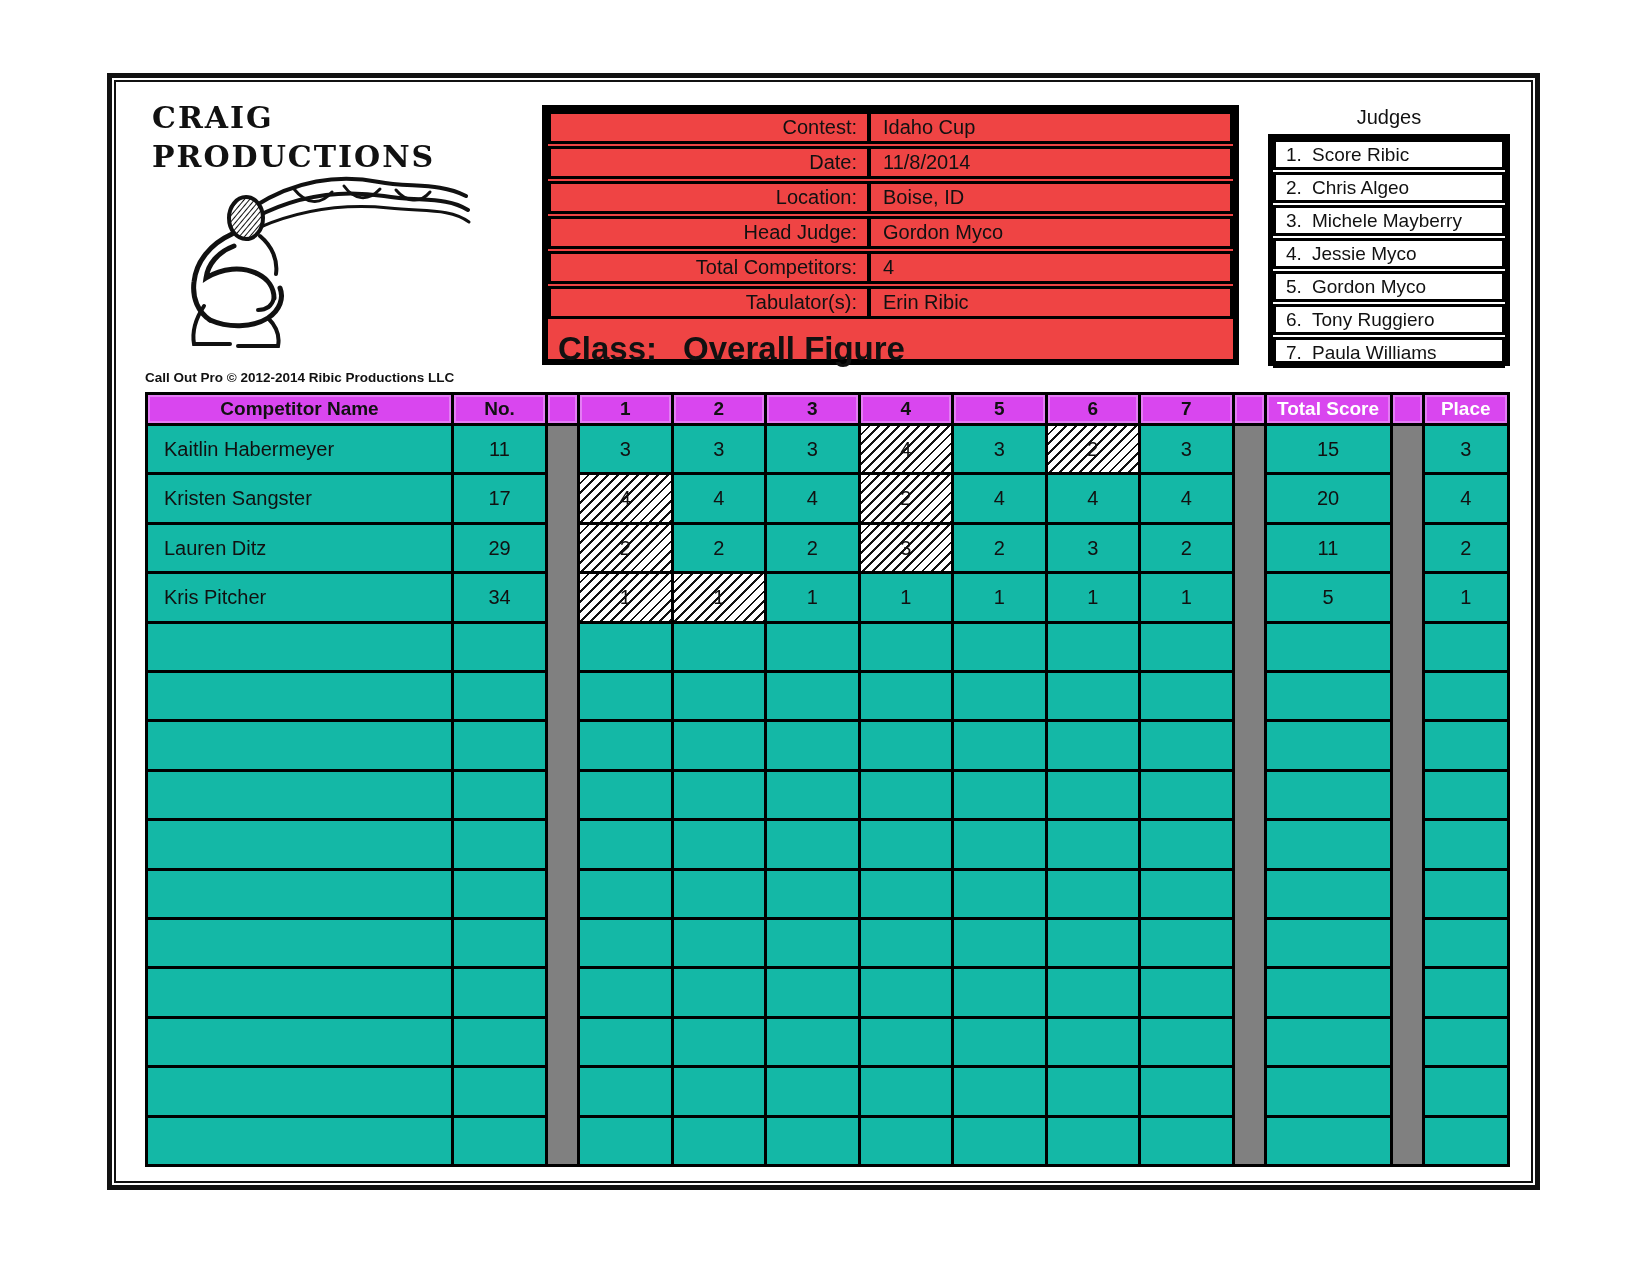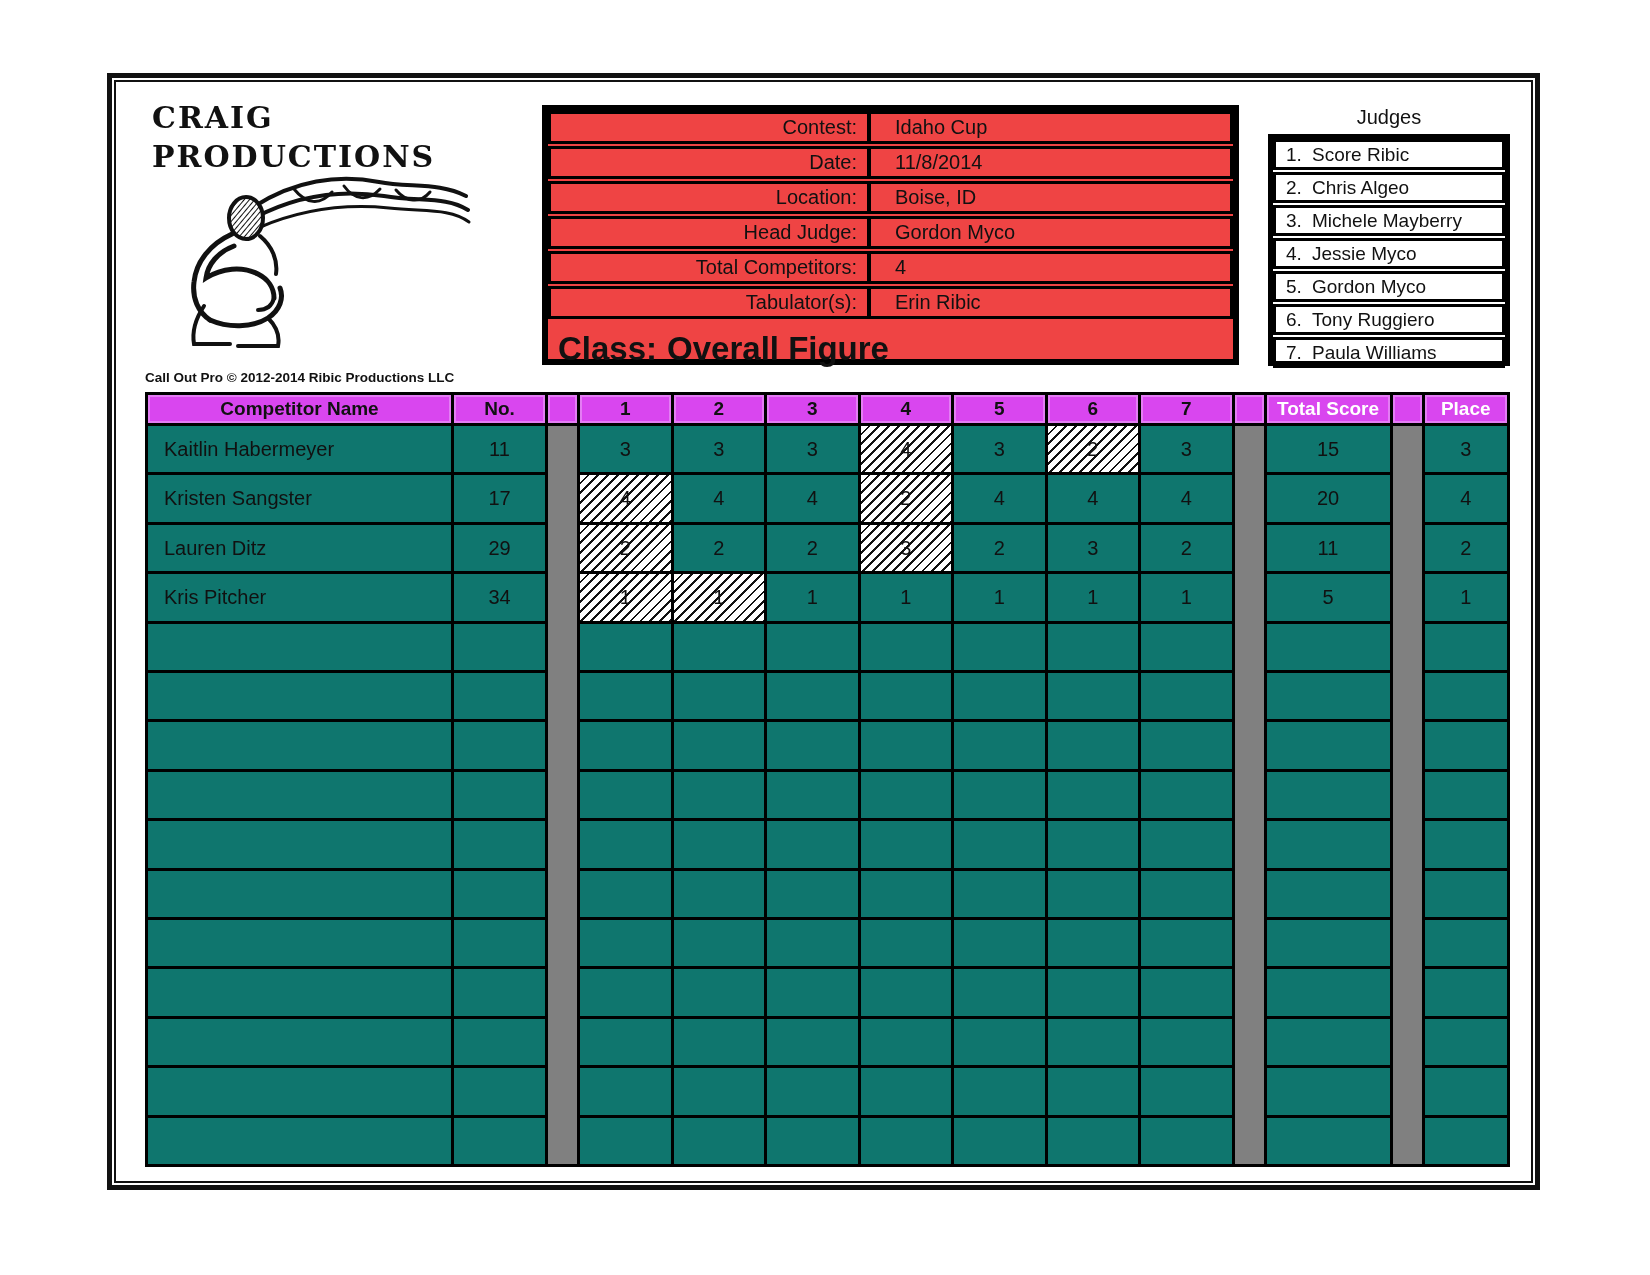--- a/index.html
+++ b/index.html
@@ -9,41 +9,41 @@
   .abs{position:absolute;}
 
   
   .logo-text{left:40px;top:20px;font-family:"DejaVu Serif",serif;font-weight:bold;font-size:30px;letter-spacing:2px;line-height:1.3;color:#111;}
   .figure-wrap{left:22px;top:78px;width:340px;height:210px;}
 
   
   .contest-box{left:430px;top:27px;width:697px;height:260px;border:6px solid #000;box-sizing:border-box;background:#ef4444;}
   .cfield{display:flex;height:27px;border:3px solid #000;margin-bottom:2px;box-sizing:content-box;align-items:center;}
   .cfield .lbl{flex:0 0 306px;text-align:right;padding-right:10px;border-right:4px solid #000;font-size:20px;height:100%;display:flex;align-items:center;justify-content:flex-end;}
-  .cfield .val{padding-left:24px;font-size:20px;}
+  .cfield .val{padding-left:12px;font-size:20px;}
   .class-row{display:flex;align-items:center;height:56px;padding-left:10px;font-weight:bold;font-size:33px;}
-  .class-row .cv{margin-left:10px;}
+  .class-row .cv{margin-left:26px;}
 
   
   .judges-title{left:1156px;top:28px;width:242px;text-align:center;font-size:20px;}
   .judges-box{left:1156px;top:56px;width:242px;height:232px;border:5px solid #000;box-sizing:border-box;background:#fff;}
   .jrow{display:flex;align-items:center;height:25px;border:3px solid #000;margin-bottom:2px;padding-left:10px;font-size:19px;}
   .jrow .jn{width:26px;}
 
   .copyright{left:33px;top:292px;font-size:13.5px;font-weight:600;}
 
   
   .scoretable{left:33px;top:314px;width:1365px;height:775px;border:3px solid #000;box-sizing:border-box;background:#fff;}
   .thead{display:flex;height:31px;border-bottom:3px solid #000;box-sizing:border-box;}
   .hcell{box-sizing:border-box;border-right:3px solid #000;background:#d946ef;display:flex;align-items:center;justify-content:center;
          font-weight:bold;font-size:19px;box-shadow:inset 0 0 0 2px rgba(255,255,255,0.30);}
   .hcell:last-child{border-right:none;text-align:right;}
   .hcell.light{color:#fff;}
   .tbody{display:flex;height:738px;}
-  .bcol{box-sizing:border-box;border-right:3px solid #000;display:flex;flex-direction:column;background:#0f766e;}
+  .bcol{box-sizing:border-box;border-right:3px solid #000;display:flex;flex-direction:column;background:#14b8a6;}
   .bcol:last-child{border-right:none;}
   .bcol.spacer{background:#808080;}
   .cell{flex:1 1 0;box-sizing:border-box;border-bottom:3px solid #000;display:flex;align-items:center;justify-content:center;font-size:20px;}
   .cell:last-child{border-bottom:none;}
   .cell.namec{justify-content:flex-start;padding-left:16px;}
   .cell.cut{background:repeating-linear-gradient(135deg,#ffffff 0px,#ffffff 5px,#111 5px,#111 7px);}
   svg .ln{stroke:#111;fill:none;stroke-linecap:round;}
 </style>
 </head>
 <body>

